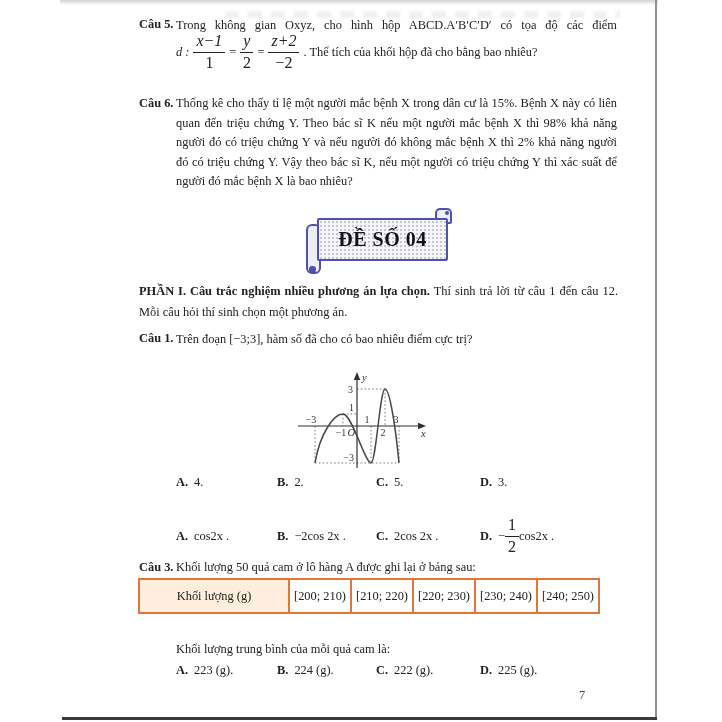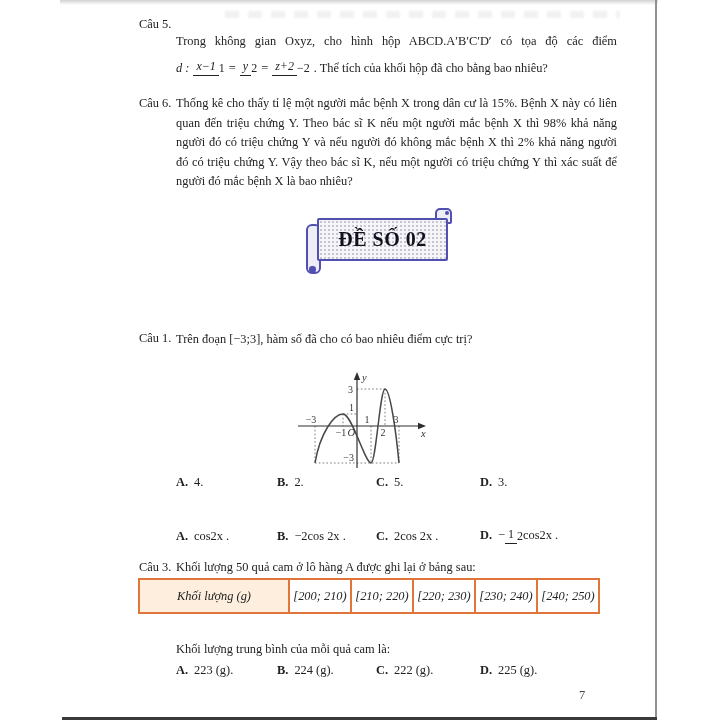--- a/index.html
+++ b/index.html
@@ -9,30 +9,30 @@
   
   .top-shadow{position:absolute;left:60px;top:0;width:598px;height:5px;
               background:linear-gradient(#d2d2d2,rgba(255,255,255,0));}
   .right-edge{position:absolute;left:655px;top:0;width:2px;height:719px;background:#919191;}
   .bottom-edge{position:absolute;left:62px;top:717px;width:595px;height:2.5px;background:#3a3a3a;}
   .ghost-strip{position:absolute;left:225px;top:11px;width:395px;height:7px;opacity:.28;filter:blur(1px);
                background:repeating-linear-gradient(90deg,#cfcfcf 0 14px,transparent 14px 23px);}
 
   
   .qblock{position:absolute;left:139px;width:478px;display:flex;align-items:flex-start;line-height:19.5px;}
-  .qlabel{font-weight:normal;flex:0 0 37px;white-space:nowrap;}
+  .qlabel{font-weight:bold;flex:0 0 37px;white-space:nowrap;}
   .qbody{width:441px;}
-  .jline{text-align:justify;text-align-last:justify;line-height:20.3px;margin-top:16px;}
+  .jline{text-align:justify;text-align-last:justify;line-height:20.3px;}
   .para{margin:0;text-align:justify;line-height:19.5px;}
   .it{font-style:italic;}
 
   
   .mathline{display:flex;align-items:center;height:34px;}
   .mathline > *{margin-right:4px;}
-  .frac{display:inline-flex;flex-direction:row;align-items:center;line-height:1.15;font-size:12px;}
+  .frac{display:inline-flex;flex-direction:column;align-items:center;line-height:1.15;font-size:16px;}
   .fnum{border-bottom:1px solid #222;padding:0 3px 1px;}
   .fden{padding-top:1px;}
   .integral{font-size:19px;line-height:1;margin-right:2px;}
 
   
   .banner{position:absolute;left:306px;top:208px;width:146px;height:62px;}
   .banner-main{position:absolute;left:11px;top:10px;width:127px;height:39px;border:2px solid #5150b0;
                border-radius:2px;z-index:2;display:flex;align-items:center;justify-content:center;
                background-color:#f6f6f9;
                background-image:radial-gradient(circle,#c3c3d2 0.7px,rgba(255,255,255,0) 0.9px);
@@ -57,21 +57,21 @@
   
   .opts{position:absolute;left:176px;width:441px;display:flex;align-items:center;height:20px;}
   .opt{display:flex;align-items:center;}
   .opt b{margin-right:6px;}
   .opts .c1{width:101px;}
   .opts .c2{width:99px;}
   .opts .c3{width:104px;}
   .opts.tall{height:34px;}
 
   
-  .mass-table{position:absolute;left:138px;top:578px;border-collapse:collapse;table-layout:fixed;font-style:italic;}
+  .mass-table{position:absolute;left:138px;top:578px;border-collapse:collapse;table-layout:fixed;}
   .mass-table td{border:2px solid #e0763c;text-align:center;padding:0;font-size:12.4px;background:#ffffff;}
   .mass-table tr.r1 td{height:32px;}
   .mass-table tr.r2 td{height:27px;}
   .mass-table td.hd{background:#fdeedd;}
 
   .followup{position:absolute;left:176px;top:642px;text-align:right;}
   .pagenum{position:absolute;left:579px;top:688px;font-size:12.5px;color:#3f4a4a;}
 </style>
 </head>
 <body>
@@ -112,24 +112,25 @@
     <div class="qlabel">Câu 6.</div>
     <div class="qbody">
       <p class="para">Thống kê cho thấy tỉ lệ một người mắc bệnh X trong dân cư là 15%. Bệnh X này có liên quan đến triệu chứng Y. Theo bác sĩ K nếu một người mắc bệnh X thì 98% khả năng người đó có triệu chứng Y và nếu người đó không mắc bệnh X thì 2% khả năng người đó có triệu chứng Y. Vậy theo bác sĩ K, nếu một người có triệu chứng Y thì xác suất để người đó mắc bệnh X là bao nhiêu?</p>
     </div>
   </div>
 
   <div class="banner">
     <div class="roll-left"></div>
     <div class="roll-right"></div>
     <div class="banner-main">
-      <span class="banner-title">ĐỀ SỐ 02</span>
-    </div>
-  </div>
-
+      <span class="banner-title">ĐỀ SỐ 04</span>
+    </div>
+  </div>
+
+  <div class="part-header"><b>PHẦN I. Câu trắc nghiệm nhiều phương án lựa chọn.</b><span> Thí sinh trả lời từ câu 1 đến câu 12. Mỗi câu hỏi thí sinh chọn một phương án.</span></div>
 
   <div class="qblock" style="top:329px">
     <div class="qlabel">Câu 1.</div>
     <div class="qbody">
       <div style="line-height:20.3px">Trên đoạn [−3;3], hàm số đã cho có bao nhiêu điểm cực trị?</div>
     </div>
   </div>
 
   <svg class="graph" viewBox="0 0 135 103">
 

